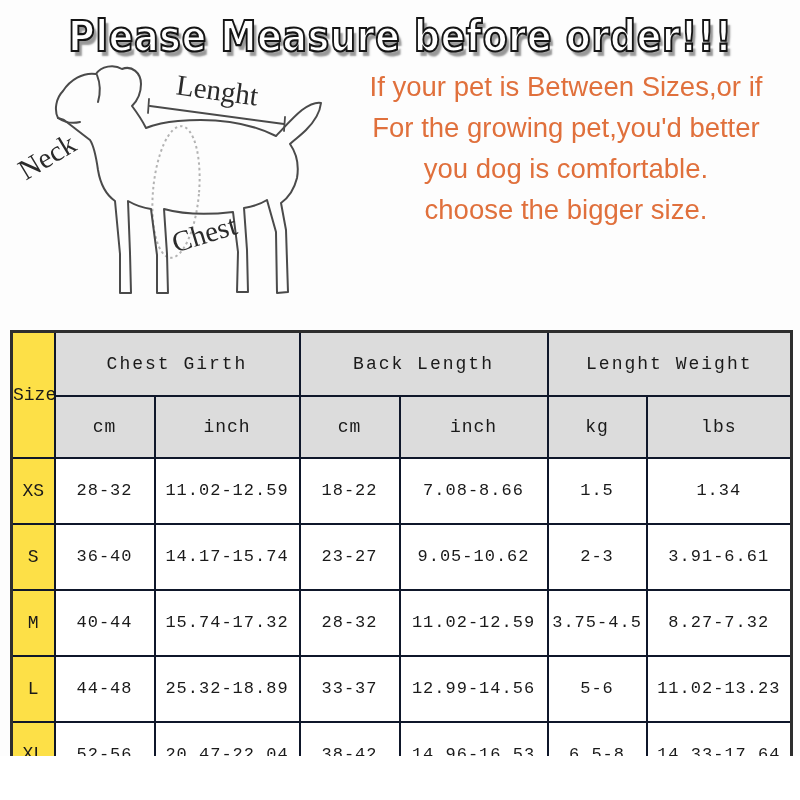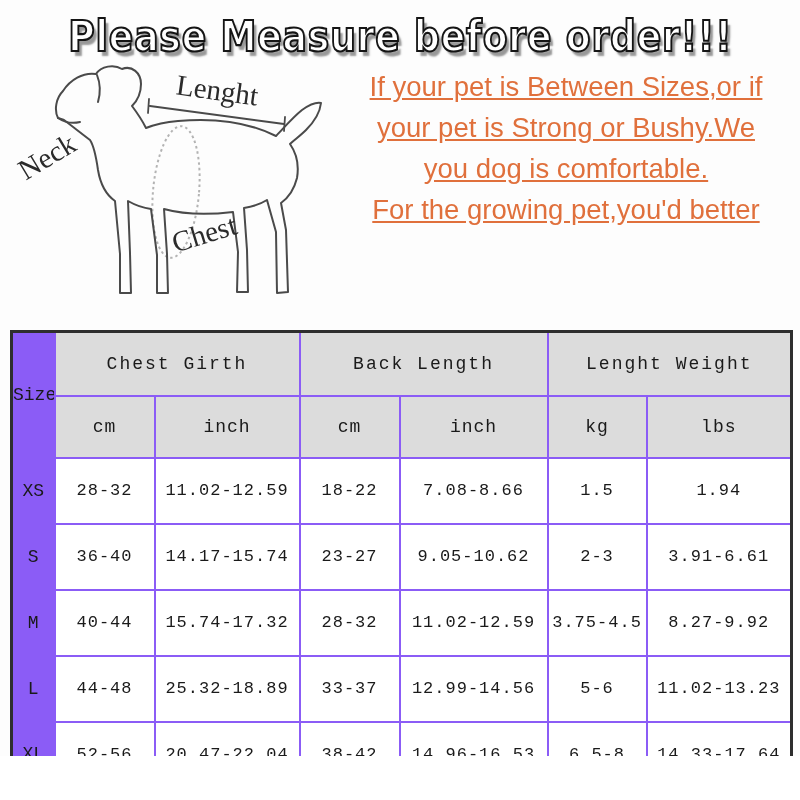--- a/index.html
+++ b/index.html
@@ -23,37 +23,37 @@
   }
   
   .dog-wrap{position:absolute;top:60px;left:0;width:350px;height:265px;}
   .dog-wrap svg{display:block;}
   .measure-label{font-family:"Liberation Serif",serif;font-size:29px;fill:#2b2b2b;}
   
   .notice{
     position:absolute;top:66px;left:335px;width:462px;
     text-align:center;color:#e0703c;
     font-family:"Liberation Sans",sans-serif;
-    font-size:27.5px;line-height:41px;font-weight:400;text-decoration:underline;
+    font-size:27.5px;line-height:41px;font-weight:400;
   }
   
   .size-table{
     position:absolute;top:330px;left:10px;
     border-collapse:collapse;table-layout:fixed;
     width:780px;height:458px;
     font-family:"Liberation Mono","DejaVu Sans Mono",monospace;
     color:#1a1a1a;
   }
   .size-table td,.size-table th{
-    border:2px solid #8b5cf6;text-align:center;vertical-align:middle;
+    border:2px solid #0f172a;text-align:center;vertical-align:middle;
     font-weight:normal;padding:0;overflow:hidden;
   }
   .size-table{border:3px solid #2e2e2e;}
   .hd{background:#dcdcdc;font-size:18px;letter-spacing:2px;}
-  .size-col{background:#8b5cf6;font-size:18px;letter-spacing:0;}
+  .size-col{background:#fde047;font-size:18px;letter-spacing:0;}
   .unit{font-size:18px;letter-spacing:1px;margin-top:9px;}
   .val{font-size:17px;letter-spacing:1px;background:#ffffff;}
   .r-h1{height:64px}.r-h2{height:62px}.r-d{height:66px}
 </style>
 </head>
 <body>
 
 <div class="canvas">
 
   <div class="title">
@@ -86,23 +86,23 @@
       <path fill="none" stroke="#4a4a4a" stroke-width="1.8" stroke-linecap="round" d="M150 46 L284 64 M149 39 L148 53 M285 57 L284 71"></path>
 
       <text class="measure-label" x="216" y="40" text-anchor="middle" transform="rotate(8 216 40)">Lenght</text>
       <text class="measure-label" x="52" y="105" text-anchor="middle" font-size="31" transform="rotate(-31 52 105)">Neck</text>
       <text class="measure-label" x="207" y="183" text-anchor="middle" font-size="31" transform="rotate(-17 207 183)">Chest</text>
     </svg>
   </div>
 
   <div class="notice">
     <div>If your pet is Between Sizes,or if</div>
-    <div>your pet is Strong or Bushy.We</div>
+    <div>For the growing pet,you'd better</div>
     <div>you dog is comfortable.</div>
-    <div>For the growing pet,you'd better</div>
+    <div>choose the bigger size.</div>
   </div>
 
   <table class="size-table">
     <colgroup>
       <col style="width:43px">
         <col style="width:100px">
         <col style="width:145px">
       <col style="width:100px">
         <col style="width:148px">
         <col style="width:99px">
@@ -123,39 +123,39 @@
       <td class="hd unit">kg</td>
       <td class="hd unit">lbs</td>
     </tr>
     <tr class="r-d">
       <td class="size-col">XS</td>
       <td class="val">28-32</td>
       <td class="val">11.02-12.59</td>
       <td class="val">18-22</td>
       <td class="val">7.08-8.66</td>
       <td class="val">1.5</td>
-      <td class="val">1.94</td>
+      <td class="val">1.34</td>
     </tr>
     <tr class="r-d">
       <td class="size-col">S</td>
       <td class="val">36-40</td>
       <td class="val">14.17-15.74</td>
       <td class="val">23-27</td>
       <td class="val">9.05-10.62</td>
       <td class="val">2-3</td>
       <td class="val">3.91-6.61</td>
     </tr>
     <tr class="r-d">
       <td class="size-col">M</td>
       <td class="val">40-44</td>
       <td class="val">15.74-17.32</td>
       <td class="val">28-32</td>
       <td class="val">11.02-12.59</td>
       <td class="val">3.75-4.5</td>
-      <td class="val">8.27-9.92</td>
+      <td class="val">8.27-7.32</td>
     </tr>
     <tr class="r-d">
       <td class="size-col">L</td>
       <td class="val">44-48</td>
       <td class="val">25.32-18.89</td>
       <td class="val">33-37</td>
       <td class="val">12.99-14.56</td>
       <td class="val">5-6</td>
       <td class="val">11.02-13.23</td>
     </tr>

